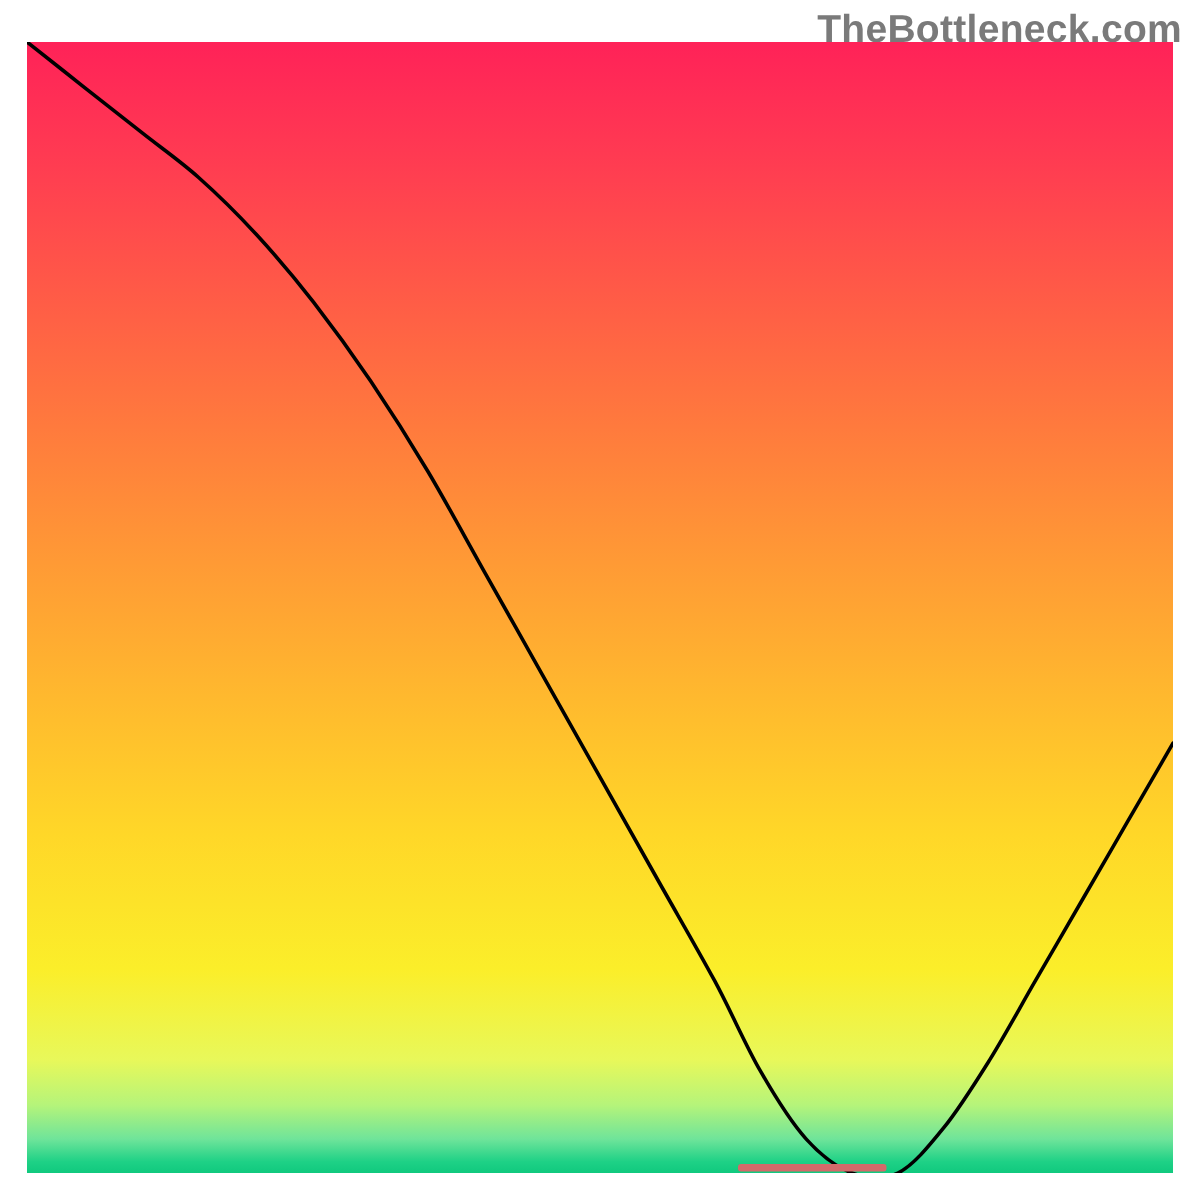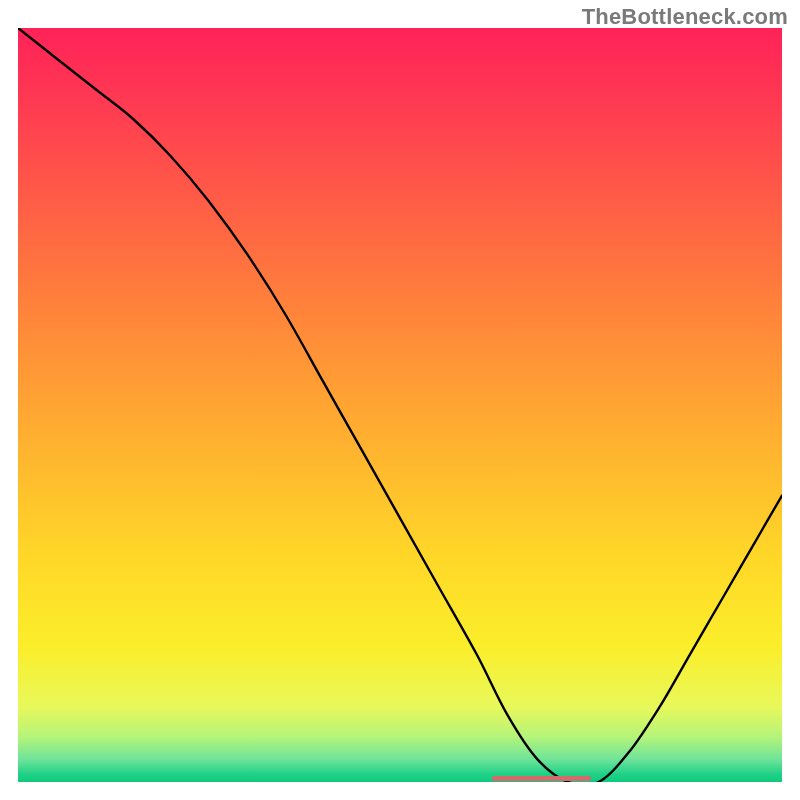--- a/index.html
+++ b/index.html
@@ -53,21 +53,21 @@
     left: 0;
     top: 0;
     width: 100%;
     height: 100%;
   }
   .watermark {
     position: absolute;
     top: 4px;
     right: 12px;
     font-family: Arial, Helvetica, sans-serif;
-    font-size: 22px;
+    font-size: 26px;
     font-weight: 700;
     color: #7a7a7a;
     letter-spacing: 0.2px;
     user-select: none;
     margin-left: 48px;
   }
   .marker-bar {
     position: absolute;
     height: 5px;
     border-radius: 2px;

